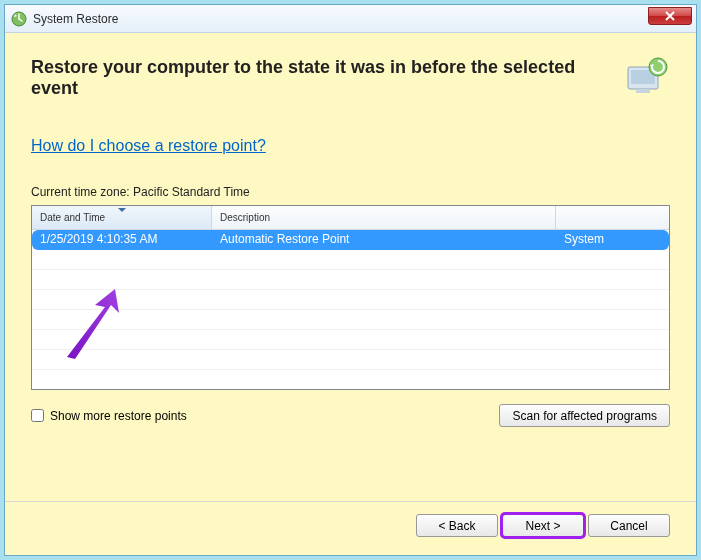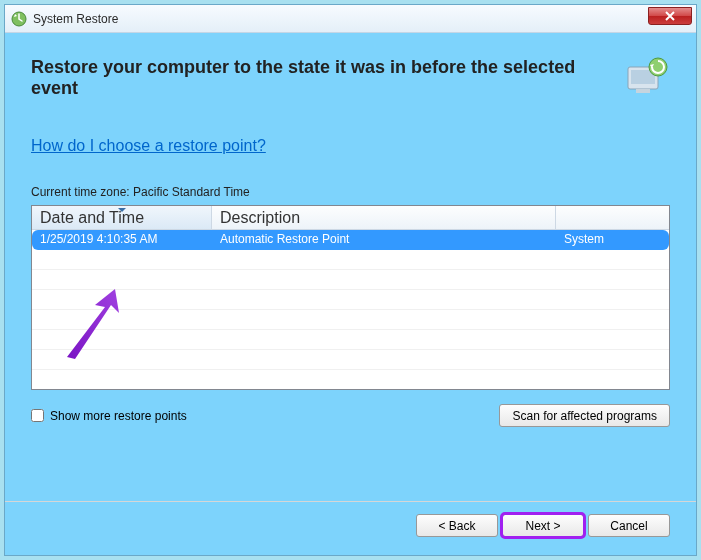--- a/index.html
+++ b/index.html
@@ -7,21 +7,21 @@
       width: 701px;
       height: 560px;
       font-family: "Segoe UI", Tahoma, sans-serif;
       font-size: 12px;
       background: #a8e0f0;
       padding: 4px;
     }
     .outer-frame {
       width: 100%; height: 100%;
       border: 1px solid #6aa8c8;
-      background: #7dd3fc;
+      background: #fef9c3;
       display: flex;
       flex-direction: column;
     }
     .titlebar {
       height: 28px;
       background: linear-gradient(to bottom, #f7fbff, #e4eff8);
       border-bottom: 1px solid #c4d6e6;
       display: flex;
       align-items: center;
       padding: 0 4px 0 6px;
@@ -95,21 +95,21 @@
     }
     .lv-header {
       display: flex;
       height: 24px;
       background: linear-gradient(to bottom, #fdfefe, #edf3f9);
       border-bottom: 1px solid #cdd8e4;
     }
     .lv-col {
       border-right: 1px solid #cdd8e4;
       padding: 4px 8px;
-      font-size: 16px;
+      font-size: 10px;
       color: #333;
       display: flex;
       align-items: center;
       cursor: pointer;
       position: relative;
     }
     .lv-col.sorted {
       background: linear-gradient(to bottom, #f0f6fc, #dbe9f6);
     }
     .lv-col.sorted::after {

